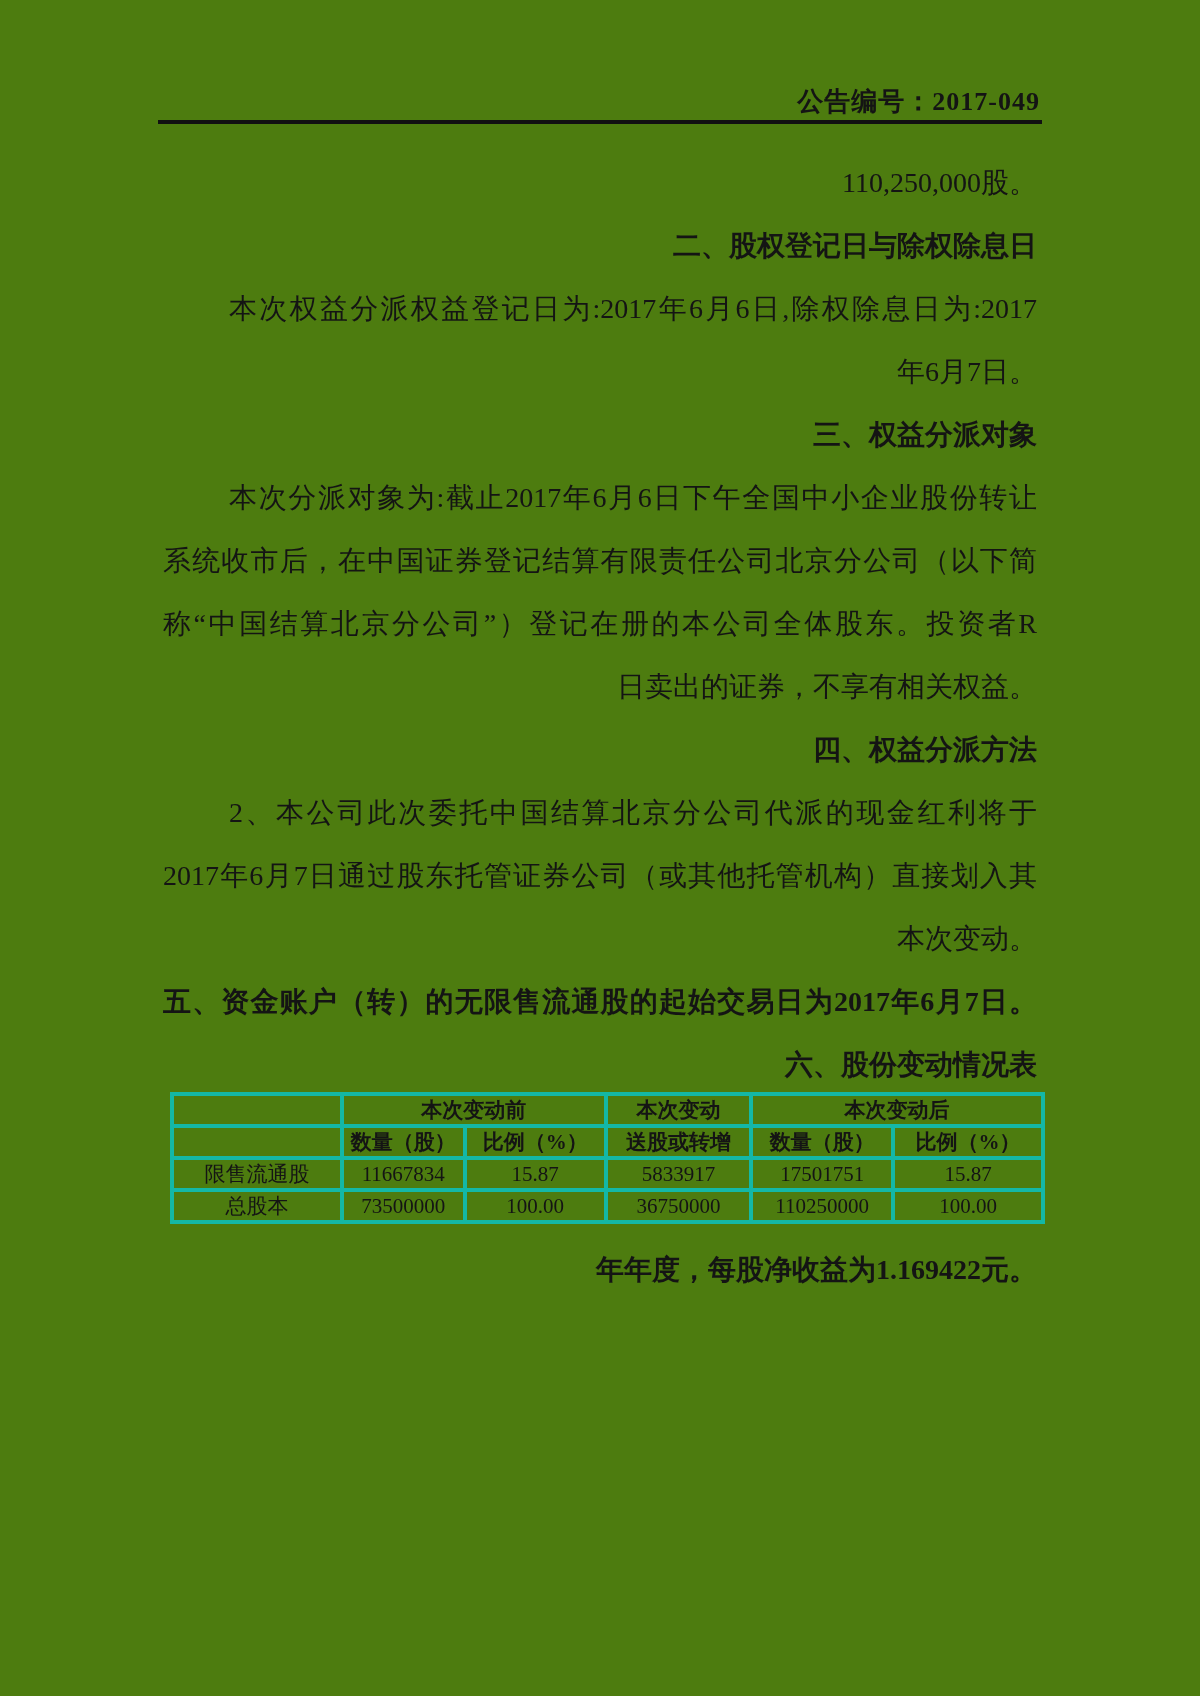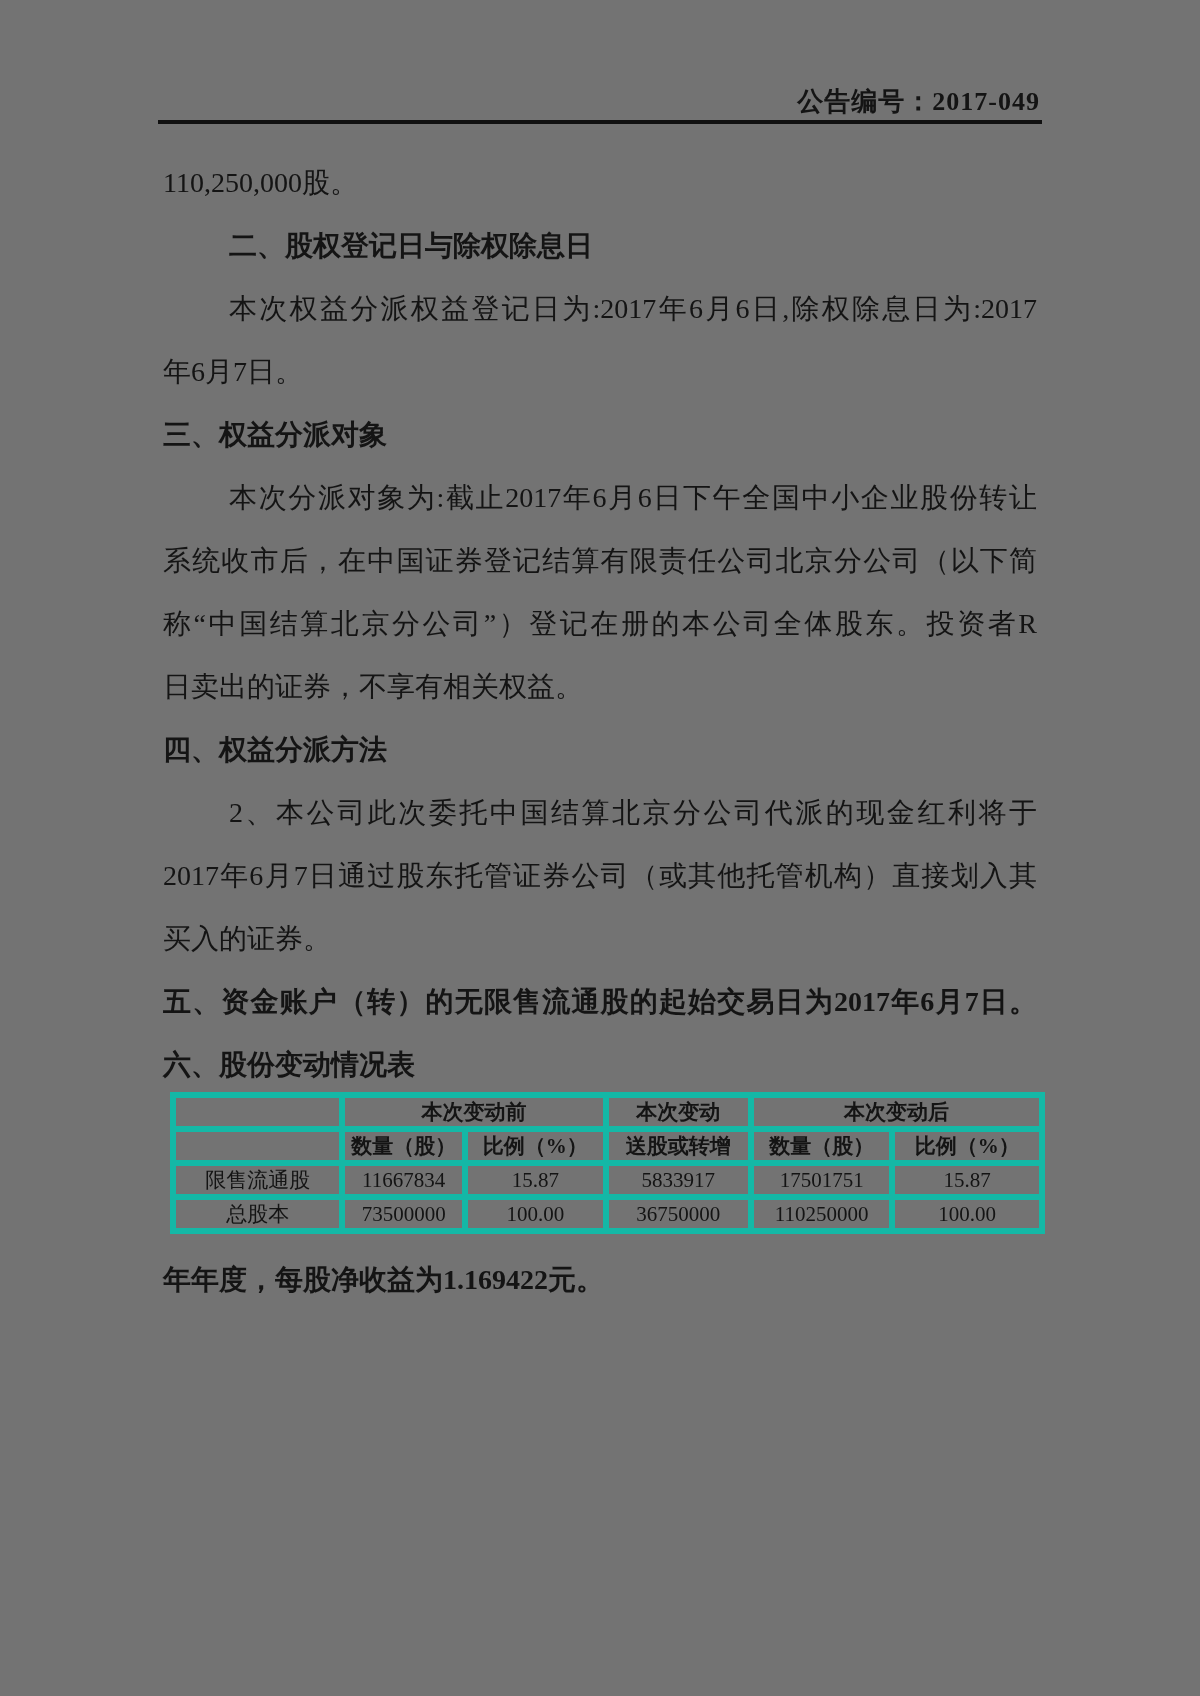--- a/index.html
+++ b/index.html
@@ -1,21 +1,21 @@
 <!DOCTYPE html>
 <html><head>
 <meta charset="utf-8">
 <style>
   * { margin: 0; padding: 0; box-sizing: border-box; }
   html, body { background: #e8e8e8; }
   .page {
     position: relative;
     width: 1200px;
     height: 1696px;
-    background: #737373;
+    background: #4d7c0f;
     font-family: "Liberation Serif", "DejaVu Serif", serif;
     color: #141414;
     overflow: hidden;
   }
   .doc-header {
     position: absolute;
     top: 84px;
     left: 163px;
     width: 877px;
     text-align: right;
@@ -36,21 +36,21 @@
     position: absolute;
     top: 151px;
     left: 163px;
     width: 874px;
     font-size: 28px;
   }
   .line {
     line-height: 63px;
     height: 63px;
     white-space: nowrap;
-    text-align: left;
+    text-align: right;
   }
   .line.just {
     text-align: justify;
     text-align-last: justify;
   }
   .line.ind { padding-left: 66px; }
   .line.heading { font-weight: bold; }
   .share-table {
     border-collapse: collapse;
     table-layout: fixed;
@@ -59,21 +59,21 @@
     border: 3px solid #111111;
     font-size: 21px;
   }
   .share-table col:nth-child(1) { width: 19.5%; }
   .share-table col:nth-child(2) { width: 14.1%; }
   .share-table col:nth-child(3) { width: 16.2%; }
   .share-table col:nth-child(4) { width: 16.7%; }
   .share-table col:nth-child(5) { width: 16.3%; }
   .share-table col:nth-child(6) { width: 17.2%; }
   .share-table th, .share-table td {
-    border: 6px solid #14b8a6;
+    border: 4px solid #14b8a6;
     height: 31px;
     text-align: center;
     vertical-align: middle;
     font-weight: normal;
     padding: 0 2px;
     overflow: hidden;
   }
   .share-table th { font-weight: bold; }
 </style>
 </head>
@@ -88,21 +88,21 @@
       <div class="line ind just">本次权益分派权益登记日为:2017年6月6日,除权除息日为:2017</div>
       <div class="line">年6月7日。</div>
       <div class="line heading">三、权益分派对象</div>
       <div class="line ind just">本次分派对象为:截止2017年6月6日下午全国中小企业股份转让</div>
       <div class="line just">系统收市后，在中国证券登记结算有限责任公司北京分公司（以下简</div>
       <div class="line just">称“中国结算北京分公司”）登记在册的本公司全体股东。投资者R</div>
       <div class="line">日卖出的证券，不享有相关权益。</div>
       <div class="line heading">四、权益分派方法</div>
       <div class="line ind just">2、本公司此次委托中国结算北京分公司代派的现金红利将于</div>
       <div class="line just">2017年6月7日通过股东托管证券公司（或其他托管机构）直接划入其</div>
-      <div class="line">买入的证券。</div>
+      <div class="line">本次变动。</div>
       <div class="line heading just">五、资金账户（转）的无限售流通股的起始交易日为2017年6月7日。</div>
       <div class="line heading">六、股份变动情况表</div>
       <table class="share-table">
         <colgroup>
           <col>
           <col>
           <col>
           <col>
           <col>
           <col>

